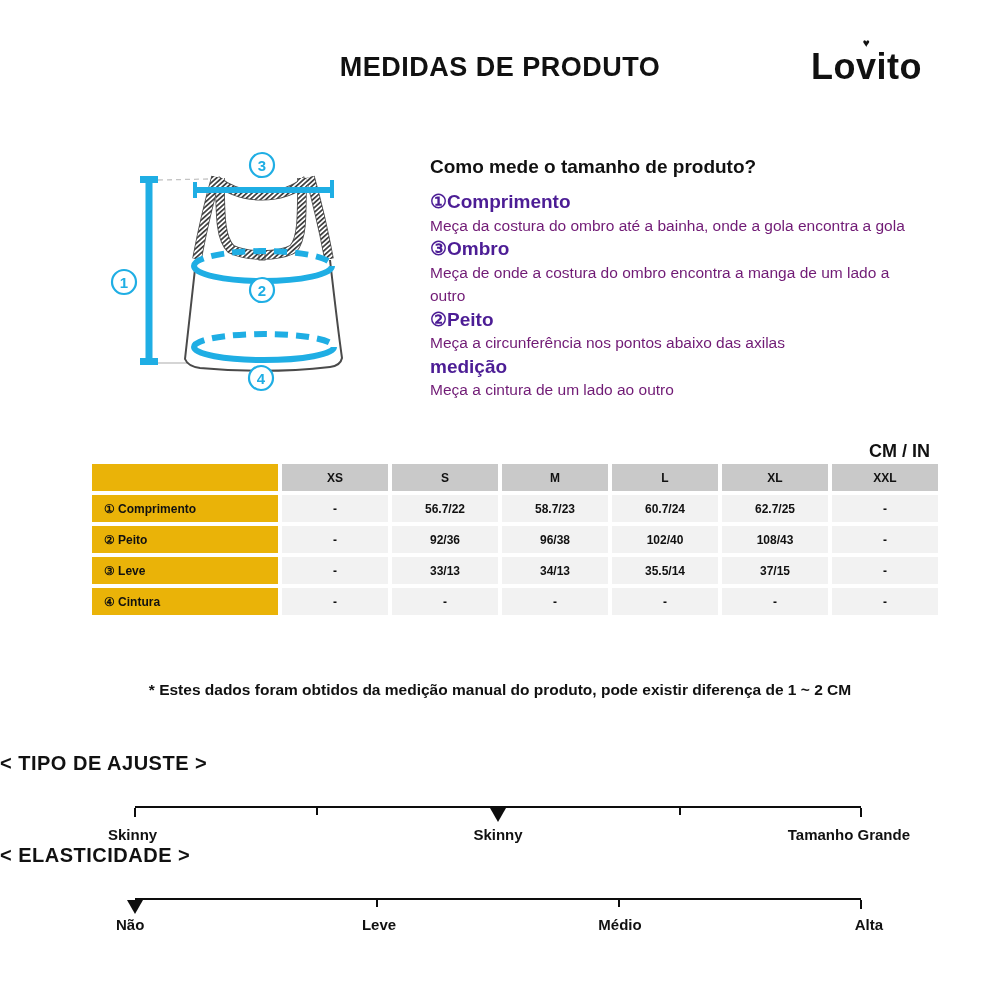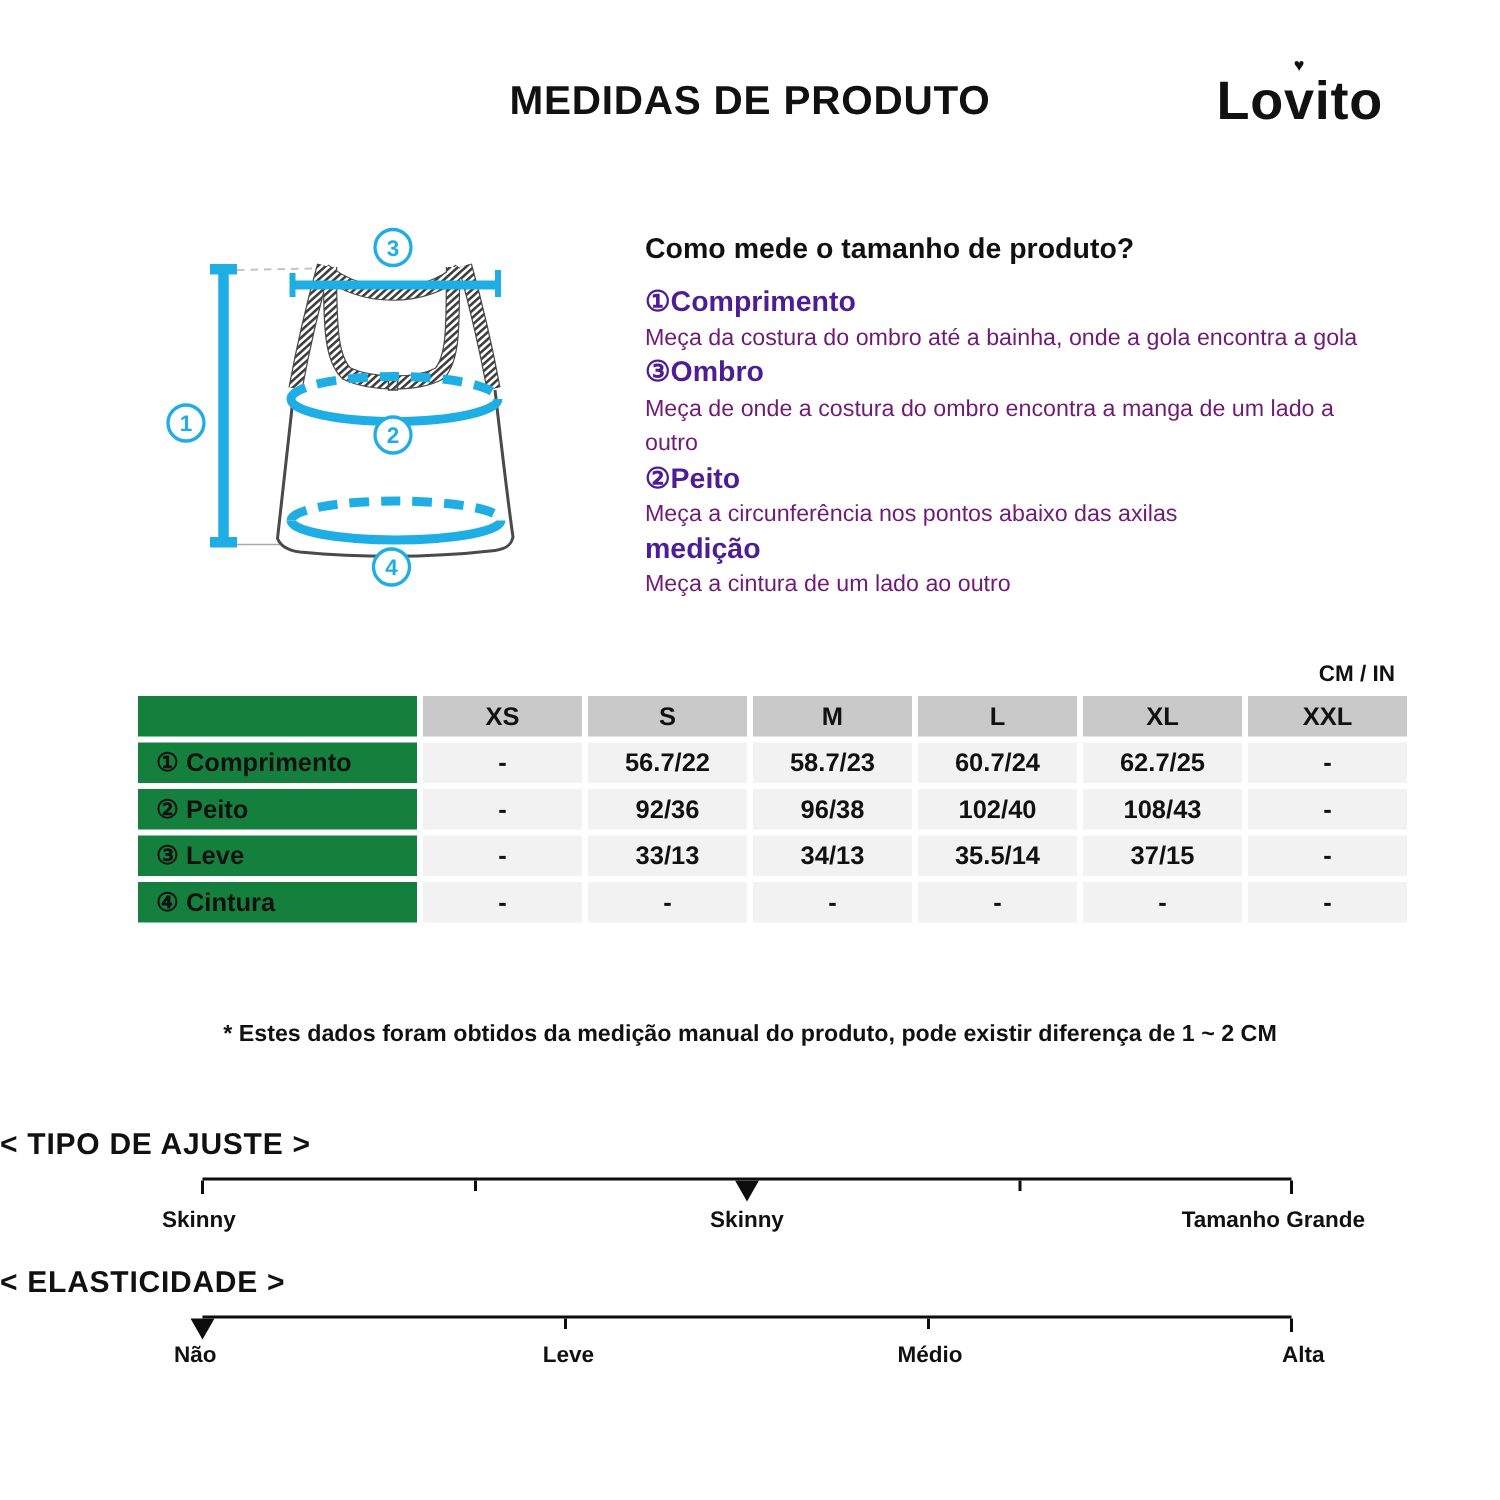--- a/index.html
+++ b/index.html
@@ -17,36 +17,36 @@
   
   .diagram{position:absolute;left:90px;top:140px;width:330px;height:270px;}
 
   
   .guide{position:absolute;left:430px;top:156px;width:548px;}
   .guide h2{margin:0 0 12px 0;font-size:19px;font-weight:700;}
   .guide .g-label{font-size:19px;font-weight:700;line-height:23.5px;color:#4c1d95;}
   .guide .g-desc{font-size:15.5px;font-weight:400;line-height:23.5px;color:#701a75;white-space:pre-line;}
 
   
-  .unit{position:absolute;top:441px;right:70px;font-size:15px;font-weight:700;}
+  .unit{position:absolute;top:441px;right:70px;font-size:18px;font-weight:700;}
   .size-table-wrap{position:absolute;left:88px;top:460px;}
   table.size{border-collapse:separate;border-spacing:4px;}
-  table.size td,table.size th{font-size:17px;font-weight:700;height:27px;padding:0;}
+  table.size td,table.size th{font-size:12px;font-weight:700;height:27px;padding:0;}
   table.size .hcell{background:#c9c9c9;width:106px;text-align:center;}
-  table.size .lcell{background:#15803d;width:174px;text-align:left;padding-left:12px;font-weight:700;}
+  table.size .lcell{background:#eab308;width:174px;text-align:left;padding-left:12px;font-weight:700;}
   table.size .dcell{background:#f2f2f2;width:106px;text-align:center;}
 
   .note{position:absolute;top:681px;left:0;right:0;text-align:center;
         font-size:15.5px;font-weight:700;}
 
   
   .scale-title{position:absolute;left:0;right:0;
                font-size:20px;font-weight:800;letter-spacing:.5px;}
   .fit-title{top:752px;} .ela-title{top:844px;}
-  .slider{position:absolute;left:0;right:0;height:44px;}
+  .slider{position:absolute;left:0;right:0;height:44px;margin-top:21px;}
   .fit-slider{top:785px;} .ela-slider{top:877px;}
   .slider .line{position:absolute;left:135px;width:726px;top:0;height:2px;background:#0d0d0d;}
   .slider .tick{position:absolute;top:2px;width:2px;background:#0d0d0d;transform:translateX(-50%);}
   .tick.end{height:9px;} .tick.mid{height:7px;}
   .slider .marker{position:absolute;top:2px;width:0;height:0;transform:translateX(-50%);
           border-left:8px solid transparent;border-right:8px solid transparent;
           border-top:14px solid #0d0d0d;}
   .slider .slabel{position:absolute;font-size:15px;font-weight:700;white-space:nowrap;}
   .fit-slider .slabel{top:20px;} .ela-slider .slabel{top:18px;}
 </style>

